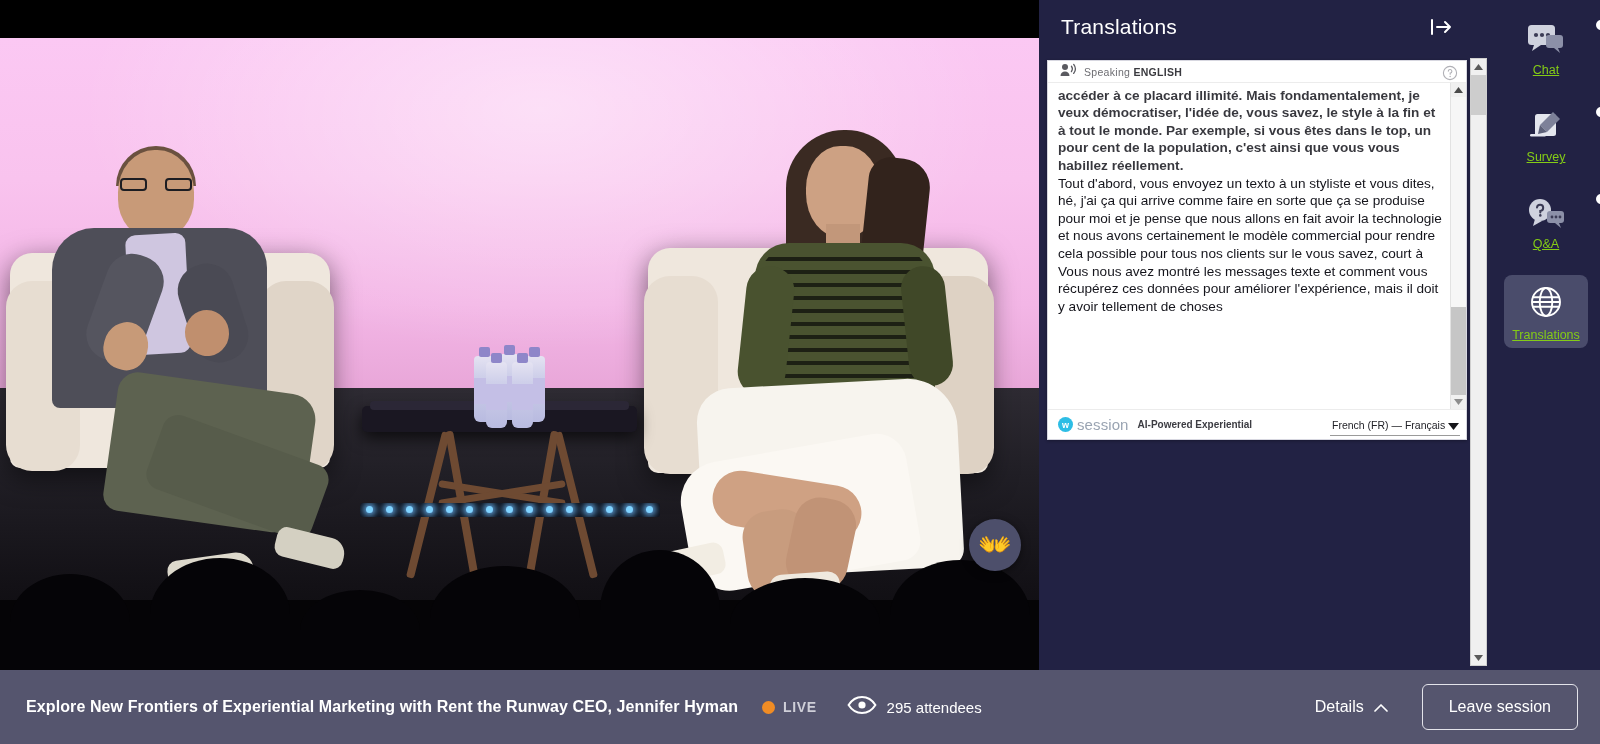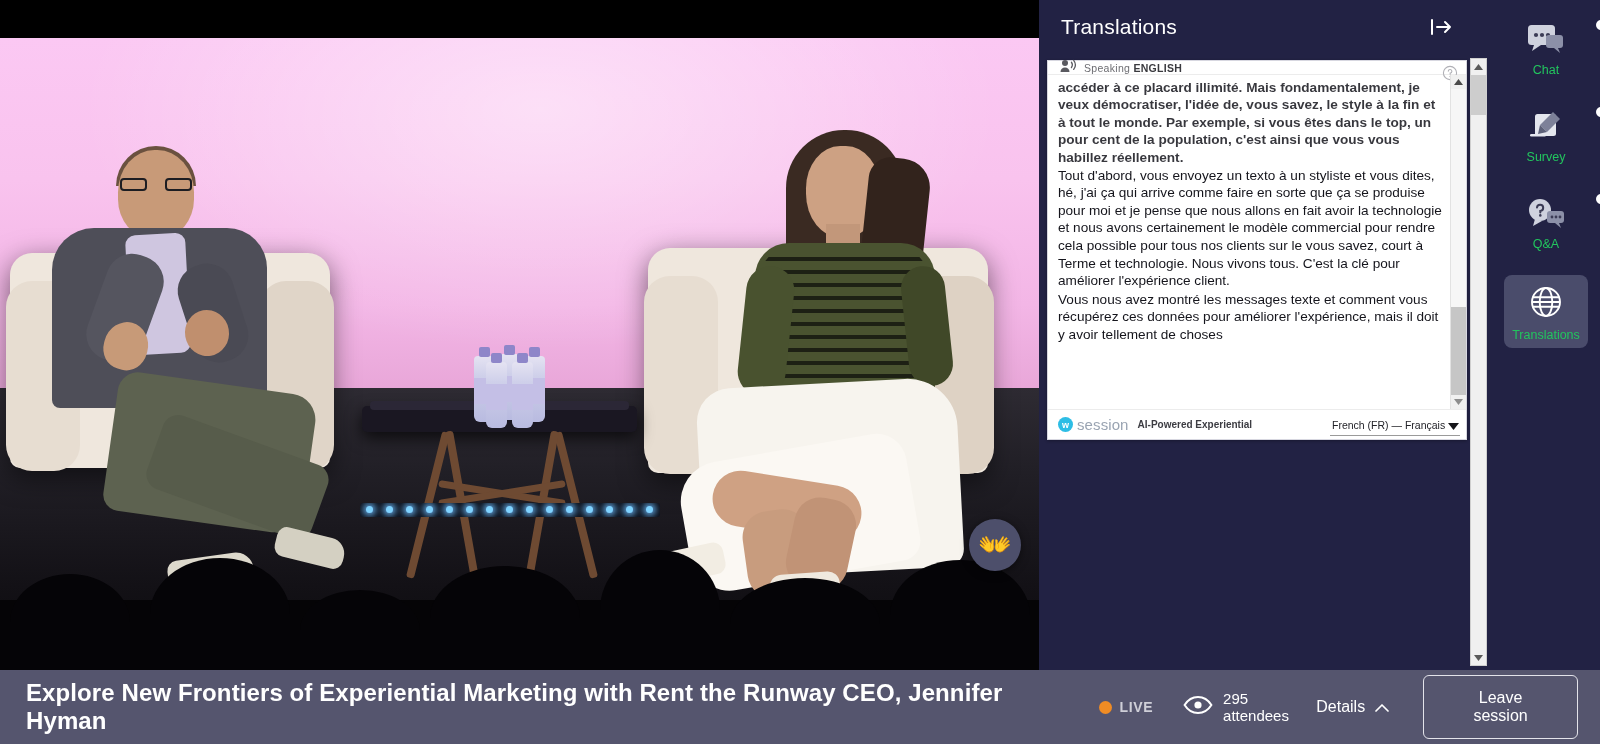--- a/index.html
+++ b/index.html
@@ -139,21 +139,21 @@
   #panel-scroll .thumb{ position:absolute; top:16px; left:0; width:15px; height:40px; background:#cdcdcd; }
 
   
   #card{
     position:absolute; left:8px; top:60px; width:420px; height:380px;
     background:#fff; border:1px solid #d7d7e0;
     display:flex; flex-direction:column;
     box-shadow:0 1px 3px rgba(0,0,0,.3);
   }
   #card-head{
-    height:14px; display:flex; align-items:center; padding:0 6px 0 12px;
+    height:22px; display:flex; align-items:center; padding:0 6px 0 12px;
     border-bottom:1px solid #ececec; flex:0 0 auto; position:relative;
   }
   #speaking-label{ font-size:10.5px; color:#6d6d72; letter-spacing:.3px; margin-left:7px; }
   #speaking-label b{ color:#3a3a3f; font-weight:700; }
   #help-icon{ position:absolute; right:8px; top:4px; width:16px; height:16px; cursor:pointer; }
   #transcript-wrap{ flex:1 1 auto; display:flex; min-height:0; }
   #transcript{
     flex:1 1 auto; overflow:hidden; padding:4px 8px 2px 10px;
     color:#15151c; font-size:13.6px; line-height:17.4px;
   }
@@ -185,32 +185,32 @@
   
   #rail{
     position:absolute; left:1492px; top:0; width:108px; height:670px; background:#222244;
   }
   .rail-item{
     position:relative; width:84px; margin:0 auto; padding:10px 0 6px;
     display:flex; flex-direction:column; align-items:center; gap:5px; cursor:pointer;
     border-radius:8px;
   }
   .rail-item.active{ background:#4a4c6b; }
-  .rail-label{ color:#22c55e; font-size:12.5px; white-space:nowrap; }
+  .rail-label{ color:#84cc16; font-size:12.5px; white-space:nowrap;text-decoration:underline; }
   .rail-dot{
     position:absolute; right:-18px; top:6px; width:10px; height:10px; border-radius:50%;
     background:#fff;
   }
 
   
   #bottom{
     position:absolute; left:0; top:670px; width:1600px; height:74px; background:#55556e;
     display:flex; align-items:center; padding:0 22px 0 26px; gap:0;
   }
-  #session-title{ color:#fff; font-size:24px; font-weight:700; letter-spacing:.1px; }
+  #session-title{ color:#fff; font-size:16px; font-weight:700; letter-spacing:.1px; }
   #live-badge{ display:flex; align-items:center; gap:8px; margin-left:24px; }
   #live-dot{ width:13px; height:13px; border-radius:50%; background:#f08c24; }
   #live-text{ color:#cfcfd8; font-size:14px; font-weight:700; letter-spacing:.6px; }
   #attendees{ display:flex; align-items:center; gap:10px; margin-left:30px; }
   #attendees-count{ color:#fff; font-size:15px; }
   #spacer{ flex:1 1 auto; }
   #details-btn{ display:flex; align-items:center; gap:10px; color:#fff; font-size:16px; cursor:pointer; margin-right:34px;}
   #leave-btn{
     border:1px solid #e3e3ea; border-radius:6px; color:#fff; font-size:16px;
     padding:13px 26px; cursor:pointer; background:transparent;
@@ -362,21 +362,20 @@
             <path d="M6.3 6.1a1.8 1.8 0 1 1 1.9 2c0 .6 0 .9 0 1.2" fill="none" stroke="#b0b0b6" stroke-width="1.1" stroke-linecap="round"></path>
             <circle cx="8.1" cy="11.4" r=".75" fill="#b0b0b6"></circle>
           </svg>
         </span>
       </div>
 
       <div id="transcript-wrap">
         <div id="transcript">
           <p class="cut">accéder à ce placard illimité. Mais fondamentalement, je veux démocratiser, l'idée de, vous savez, le style à la fin et à tout le monde. Par exemple, si vous êtes dans le top, un pour cent de la population, c'est ainsi que vous vous habillez réellement.</p>
           <p>Tout d'abord, vous envoyez un texto à un styliste et vous dites, hé, j'ai ça qui arrive comme faire en sorte que ça se produise pour moi et je pense que nous allons en fait avoir la technologie et nous avons certainement le modèle commercial pour rendre cela possible pour tous nos clients sur le vous savez, court à</p>
-          <p>Terme et technologie. Nous vivons tous. C'est la clé pour améliorer l'expérience client.</p>
           <p>Vous nous avez montré les messages texte et comment vous récupérez ces données pour améliorer l'expérience, mais il doit y avoir tellement de choses</p>
         </div>
         <div id="tr-scroll">
           <div class="track"></div>
           <div class="arw top">
             <svg width="9" height="6" viewBox="0 0 9 6">
                 <path d="M4.5 0L9 6H0z" fill="#4a4a4a"></path>
               </svg>
           </div>
           <div class="thumb"></div>

